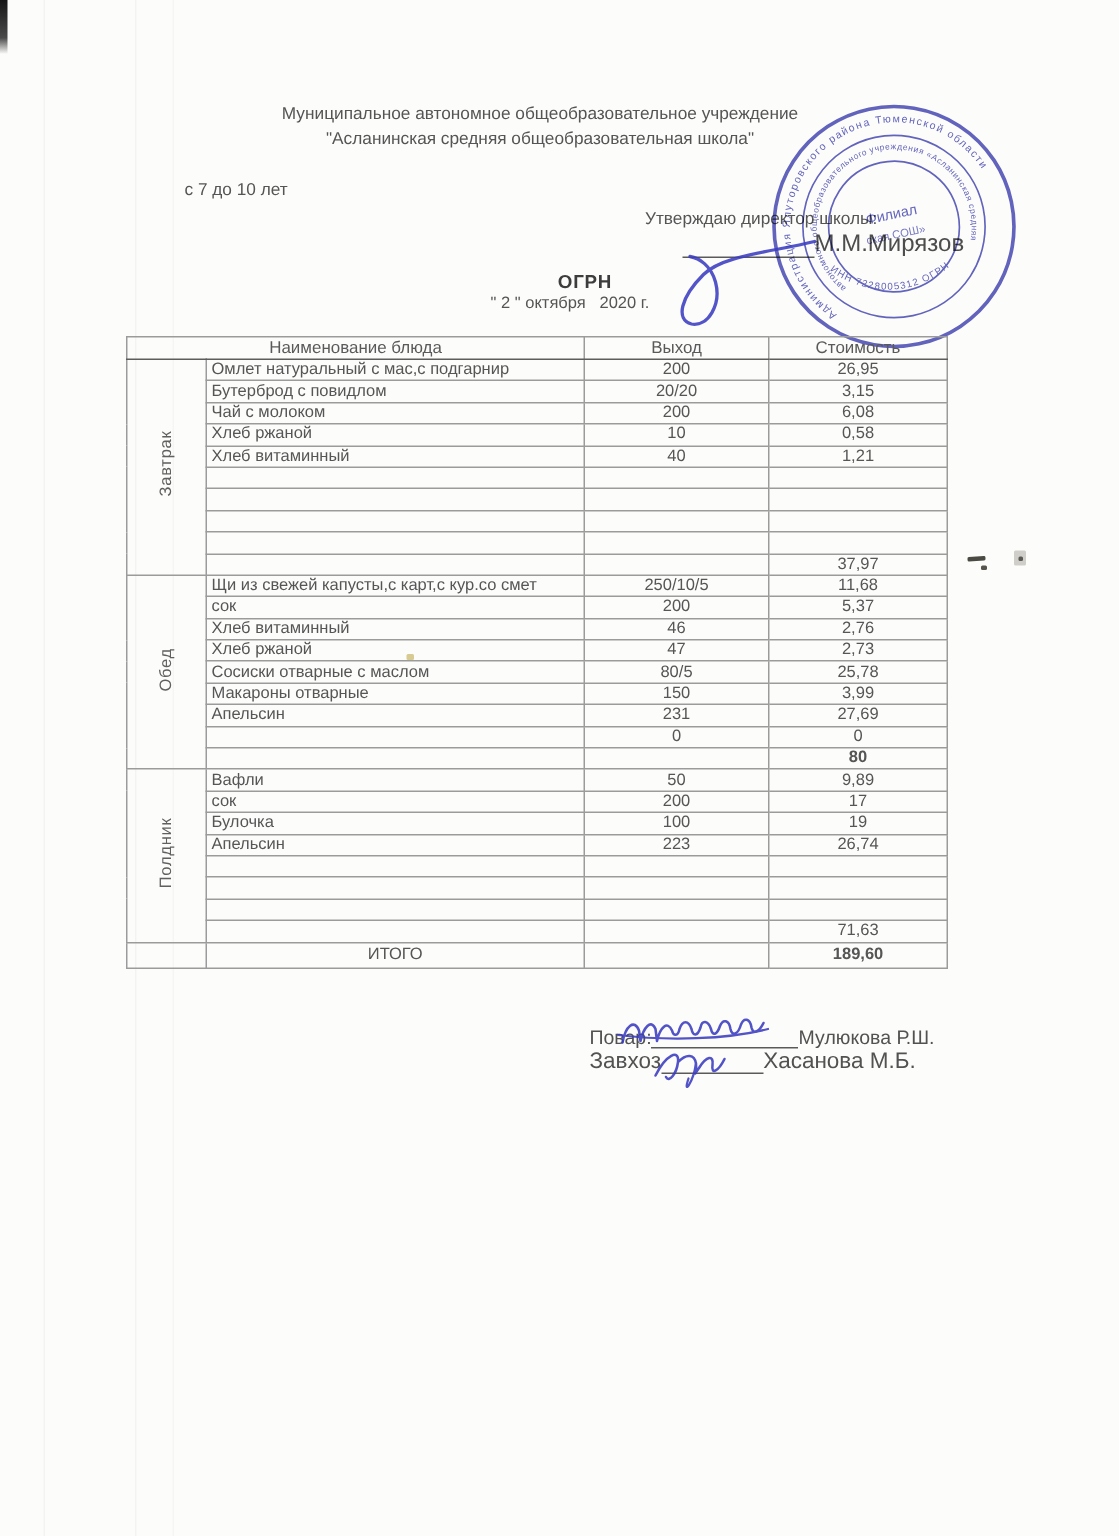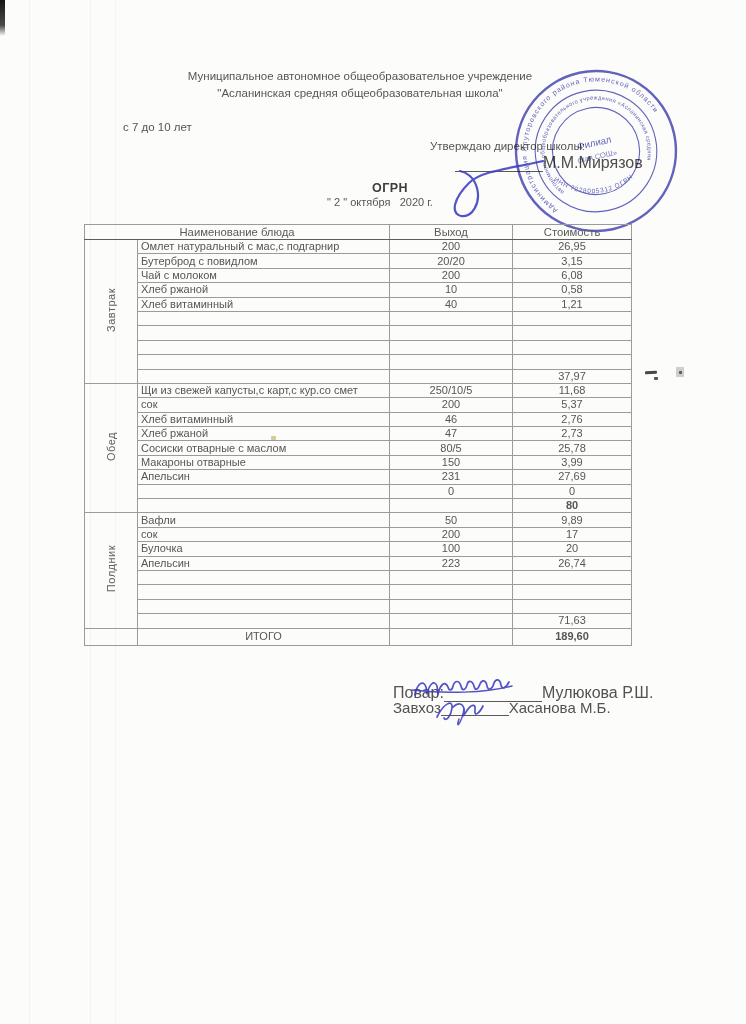--- a/index.html
+++ b/index.html
@@ -41,21 +41,21 @@
   .vlabel{writing-mode:vertical-rl;transform:rotate(180deg);
     display:inline-block;font-size:11px;color:#606060;letter-spacing:.5px;}
   td.num{text-align:center;color:#646464;}
   td.bold{font-weight:bold;color:#3c3c3c;}
   td.total-label{text-align:center;color:#555;}
   tr.tall td{height:16px;}
   
   .stamp{left:513px;top:66px;width:166px;height:170px;
     transform:rotate(-12deg);mix-blend-mode:multiply;opacity:.82;}
   
-  .sig-line1{left:393px;top:684px;font-size:16px;color:#525252;}
+  .sig-line1{left:393px;top:684px;font-size:13px;color:#525252;}
   .sig-line2{left:393px;top:699px;font-size:15px;color:#525252;}
   .sigline{display:inline-block;height:12px;border-bottom:1px solid #5a5a5a;vertical-align:bottom;}
   .ink-overlay{left:0;top:0;width:746px;height:1024px;pointer-events:none;}
 </style>
 </head>
 <body>
 
 <div class="abs corner-mark"></div>
 <div class="abs fold" style="left:29px"></div>
 <div class="abs fold" style="left:90px"></div>
@@ -218,21 +218,21 @@
     <td class="num">9,89</td>
   </tr>
   <tr>
         <td>сок</td>
         <td class="num">200</td>
         <td class="num">17</td>
       </tr>
   <tr>
         <td>Булочка</td>
         <td class="num">100</td>
-        <td class="num">20</td>
+        <td class="num">19</td>
       </tr>
   <tr>
         <td>Апельсин</td>
         <td class="num">223</td>
         <td class="num">26,74</td>
       </tr>
   <tr>
         <td></td>
         <td></td>
         <td></td>

